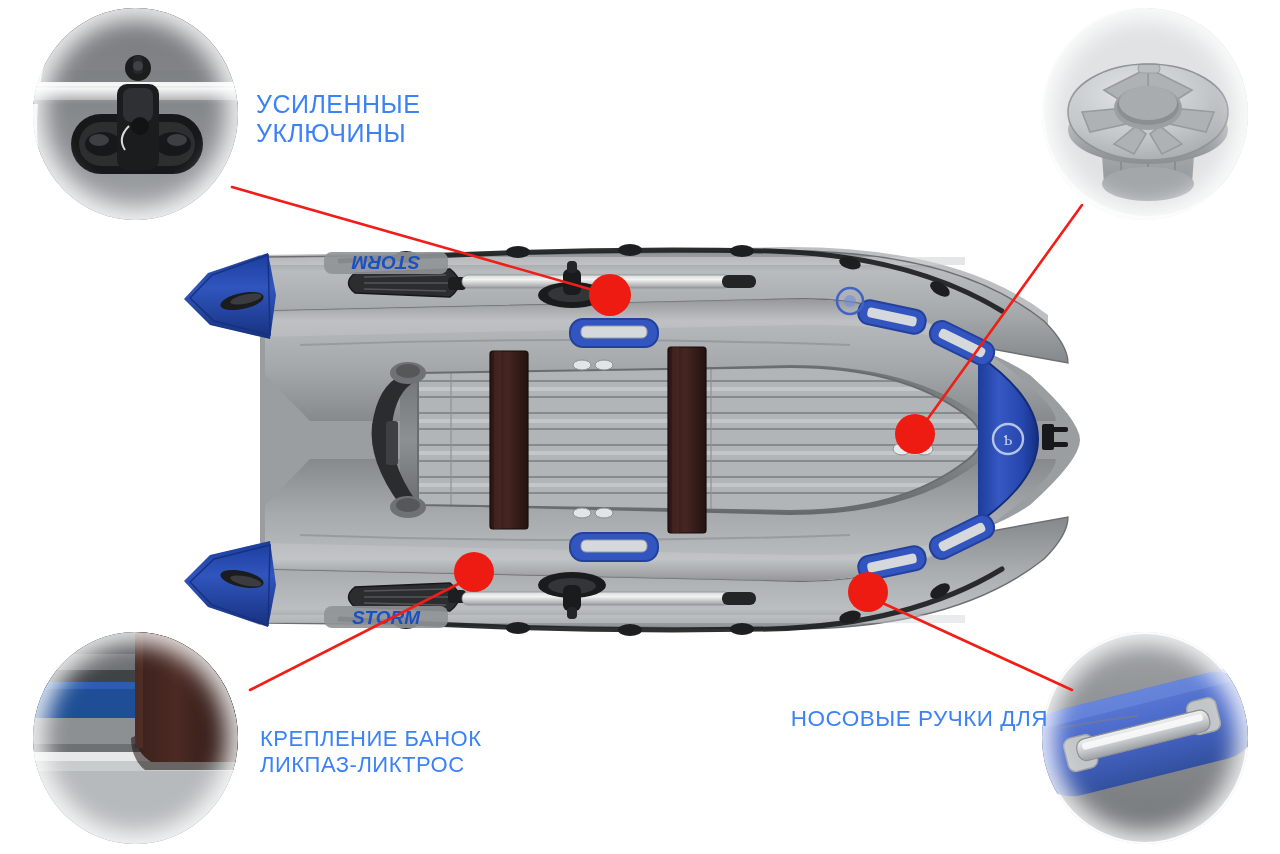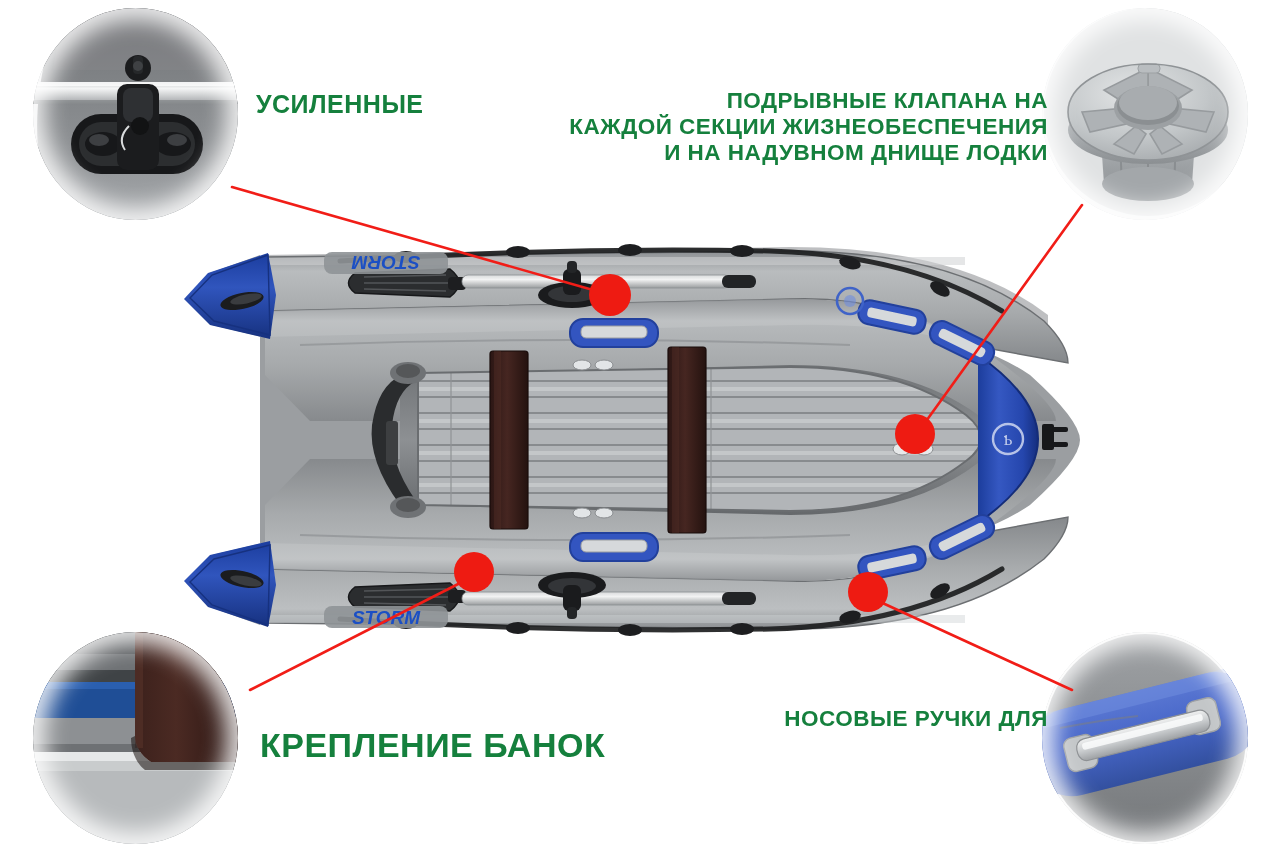--- a/index.html
+++ b/index.html
@@ -5,27 +5,27 @@
 <style>
   html,body{margin:0;padding:0;background:#ffffff;}
   body{
     width:1280px;height:854px;overflow:hidden;position:relative;
     font-family:"Liberation Sans","DejaVu Sans",sans-serif;
     background:#ffffff;
   }
   #stage{position:absolute;inset:0;width:1280px;height:854px;}
 
   
-  .callout{position:absolute;color:#15803d;font-weight:700;
+  .callout{position:absolute;color:#3b82f6;font-weight:400;
            letter-spacing:.5px;line-height:1.16;text-transform:uppercase;}
   .callout .ln{display:block;white-space:nowrap;}
 
   #callout-oarlocks{left:256px;top:90px;font-size:25px;text-align:left;}
   #callout-valves{right:232px;top:88px;font-size:22.5px;text-align:right;}
-  #callout-seat{left:260px;top:726px;font-size:34px;text-align:left;}
+  #callout-seat{left:260px;top:726px;font-size:22px;text-align:left;}
   #callout-handles{right:232px;top:706px;font-size:22.5px;text-align:right;}
 
   
   .inset{position:absolute;border-radius:50%;overflow:hidden;
          background:#cfd1d2;
          box-shadow:0 0 16px 6px rgba(255,255,255,.95) inset,
                     0 0 9px 5px rgba(255,255,255,.75);}
   .inset::after{content:"";position:absolute;inset:0;border-radius:50%;
         box-shadow:inset 0 0 22px 12px rgba(255,255,255,.85);pointer-events:none;}
   #inset-oarlock{left:33px;top:8px;width:205px;height:212px;}
@@ -471,30 +471,27 @@
         <rect x="34" y="92" width="136" height="22" rx="9" fill="url(#bh-strap)" stroke="#8e9194" stroke-width="1.2"></rect>
         <rect x="40" y="96" width="124" height="7" rx="3" fill="#fafbfb" opacity=".85"></rect>
       </g>
 
       <path d="M18 96 Q60 88 96 84" stroke="#7b7e81" stroke-width="2" fill="none" opacity=".55"></path>
     </svg>
   </div>
 
   <div class="callout" id="callout-oarlocks">
     <span class="ln">УСИЛЕННЫЕ</span>
-  </div>
-
-  <div class="callout" id="callout-valves">
-    <span class="ln">ПОДРЫВНЫЕ КЛАПАНА НА</span>
-    <span class="ln">КАЖДОЙ СЕКЦИИ ЖИЗНЕОБЕСПЕЧЕНИЯ</span>
-    <span class="ln">И НА НАДУВНОМ ДНИЩЕ ЛОДКИ</span>
-  </div>
+    <span class="ln">УКЛЮЧИНЫ</span>
+  </div>
+
 
   <div class="callout" id="callout-seat">
     <span class="ln">КРЕПЛЕНИЕ БАНОК</span>
+    <span class="ln">ЛИКПАЗ-ЛИКТРОС</span>
   </div>
 
   <div class="callout" id="callout-handles">
     <span class="ln">НОСОВЫЕ РУЧКИ ДЛЯ</span>
   </div>
 
   <svg id="overlay" viewBox="0 0 1280 854" xmlns="http://www.w3.org/2000/svg">
     <g id="leaders" stroke-linecap="round">
         <line x1="232" y1="187" x2="600" y2="292" stroke="#f11d17" stroke-width="2.6"></line>
         <line x1="1082" y1="205" x2="924" y2="424" stroke="#f11d17" stroke-width="2.6"></line>

